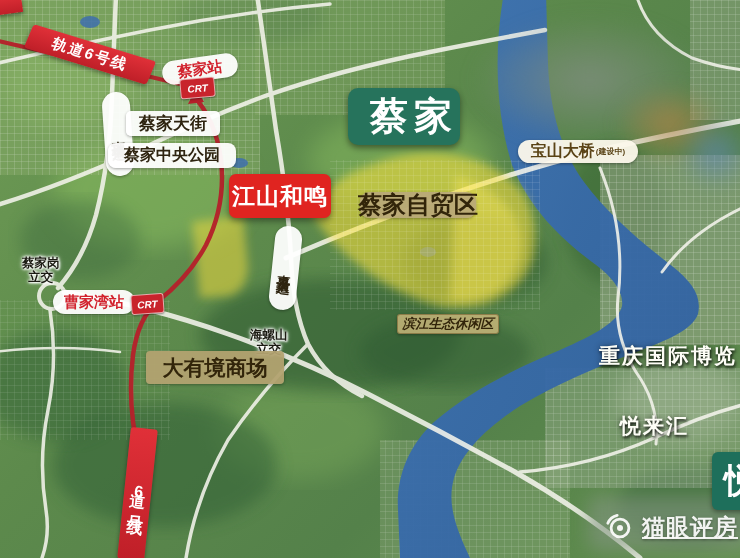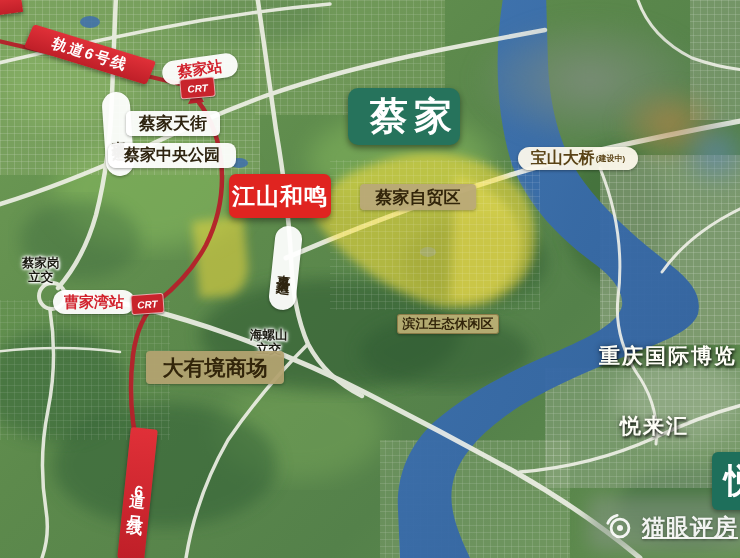--- a/index.html
+++ b/index.html
@@ -167,33 +167,33 @@
   <div class="lbl pill" style="left:108px;top:143px;width:128px;height:25px;font-size:16px;border-radius:8px;">
     <span>蔡家中央公园</span>
   </div>
 
   <div class="lbl" style="left:348px;top:88px;width:112px;height:57px;background:#26735c;border-radius:10px;
               box-shadow:0 3px 6px rgba(0,0,0,.45);display:flex;align-items:center;justify-content:center;
               color:#fff;font-weight:bold;font-size:38px;letter-spacing:6px;padding-left:20px;">
     <span>蔡家</span>
   </div>
 
-  <div class="lbl pill" style="left:518px;top:140px;width:120px;height:23px;font-size:16px;color:#5a4316;background:rgba(252,248,235,.95);margin-top:7px;">
+  <div class="lbl pill" style="left:518px;top:140px;width:120px;height:23px;font-size:16px;color:#5a4316;background:rgba(252,248,235,.95);">
     <span>宝山大桥</span>
     <span style="font-size:8px;margin-left:1px;">(建设中)</span>
   </div>
 
   <div class="lbl" style="left:229px;top:174px;width:102px;height:44px;background:#e02420;border-radius:7px;
               box-shadow:0 3px 6px rgba(0,0,0,.4);display:flex;align-items:center;justify-content:center;
               color:#fff;font-weight:bold;font-size:23px;letter-spacing:1px;
               font-family:'DejaVu Serif','Liberation Serif',serif;">
     <span>江山和鸣</span>
   </div>
 
-  <div class="lbl tanpill" style="left:360px;top:184px;width:116px;height:26px;font-size:17px;">
+  <div class="lbl tanpill" style="left:360px;top:192px;width:116px;height:26px;font-size:24px;border-radius:9px;">
     <span>蔡家自贸区</span>
   </div>
 
   <div class="lbl pill vert" style="left:272px;top:226px;width:27px;height:84px;font-size:14px;border-radius:13px;transform:rotate(6deg);">
     <span>嘉景大道</span>
   </div>
 
   <div class="lbl halo" style="left:22px;top:256px;font-size:12.5px;">
     <div>蔡家岗</div>
     <div>立交</div>
@@ -204,21 +204,21 @@
   </div>
   <div class="crt" style="left:131px;top:294px;width:33px;height:20px;font-size:10px;transform:rotate(-4deg);">
     <span>CRT</span>
   </div>
 
   <div class="lbl halo" style="left:250px;top:328px;font-size:12.5px;">
     <div>海螺山</div>
     <div>立交</div>
   </div>
 
-  <div class="lbl tanpill" style="left:397px;top:314px;width:102px;height:20px;font-size:13px;background:rgba(200,182,122,.85);border:1px solid rgba(110,88,40,.55);border-radius:3px;">
+  <div class="lbl tanpill" style="left:397px;top:314px;width:102px;height:20px;font-size:13px;background:rgba(200,182,122,.85);border:1px solid rgba(110,88,40,.55);border-radius:3px;font-style:italic;">
     <span>滨江生态休闲区</span>
   </div>
 
   <div class="lbl tanpill" style="left:146px;top:351px;width:138px;height:33px;font-size:21px;background:rgba(178,162,112,.95);">
     <span>大有境商场</span>
   </div>
 
   <div class="lbl bigwhite" style="left:599px;top:342px;font-size:21px;letter-spacing:2px;">
     <span>重庆国际博览</span>
   </div>

